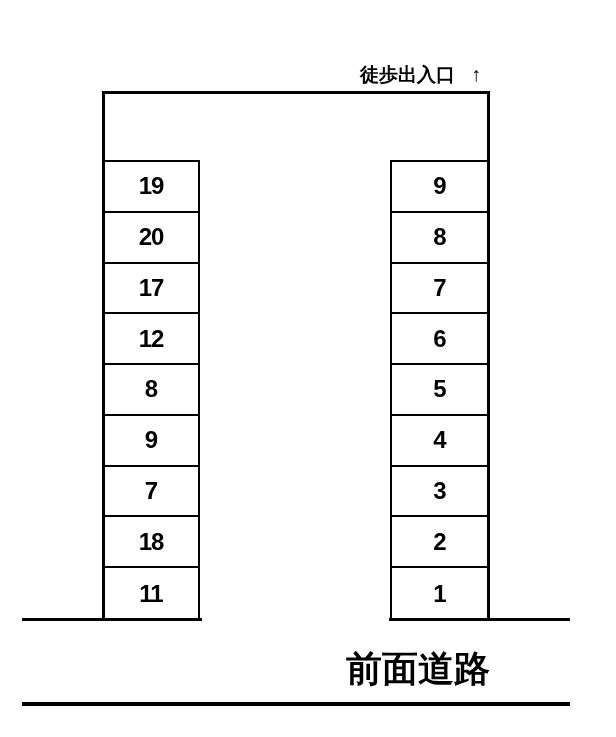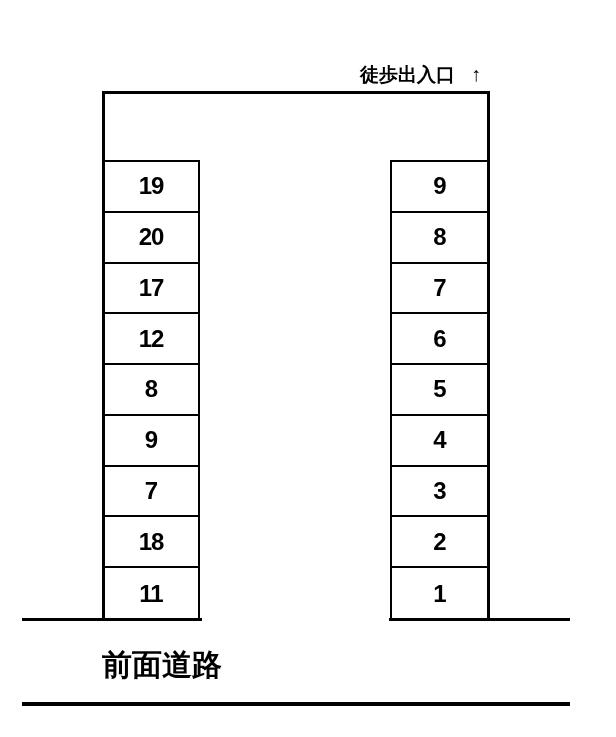--- a/index.html
+++ b/index.html
@@ -83,22 +83,22 @@
   }
   .seg-left  { left: 22px;  width: 180px; }
   .seg-right { left: 389px; width: 181px; }
 
   
   .road-label {
     position: absolute;
     left: 102px;
     top: 645px;
     width: 388px;
-    text-align: left;
-    font-size: 30px;
+    text-align: right;
+    font-size: 36px;
     font-weight: bold;
     letter-spacing: 0px;
   }
   .road-line {
     position: absolute;
     left: 22px;
     top: 702px;
     width: 548px;
     height: 4px;
     background: #000;

